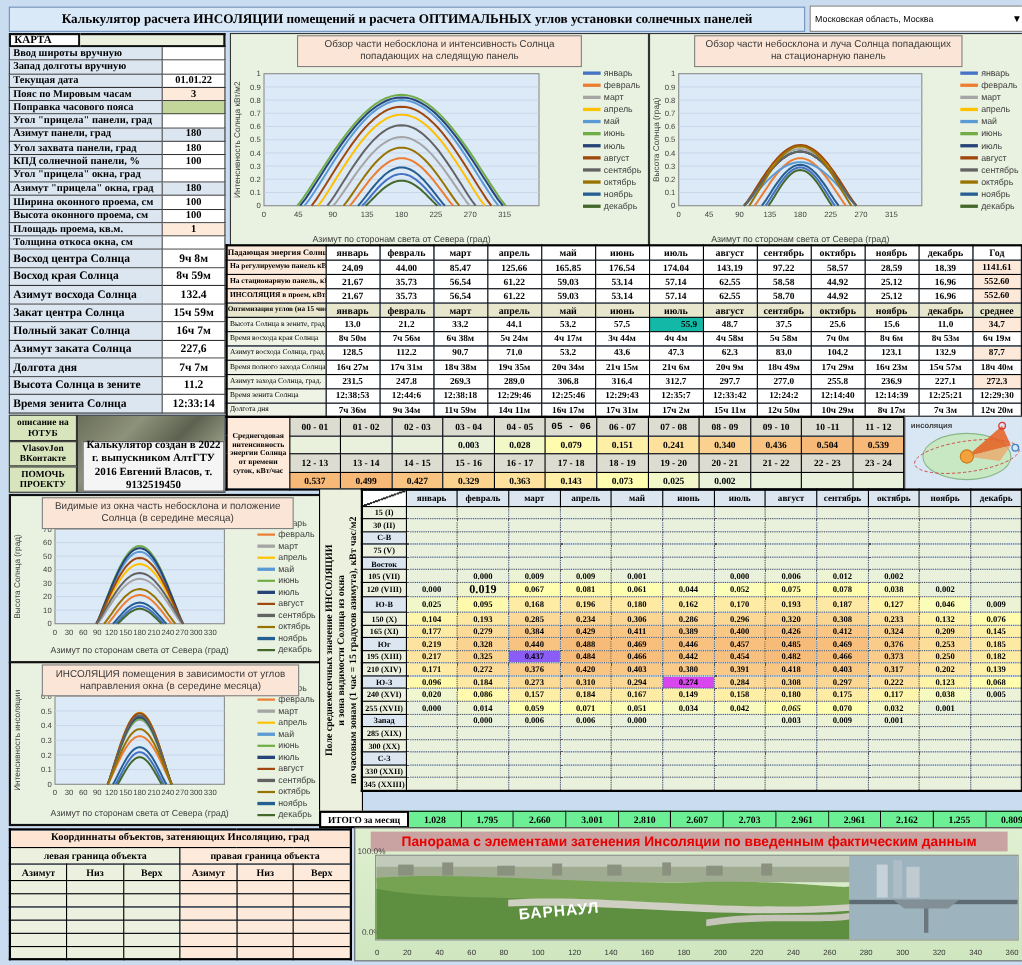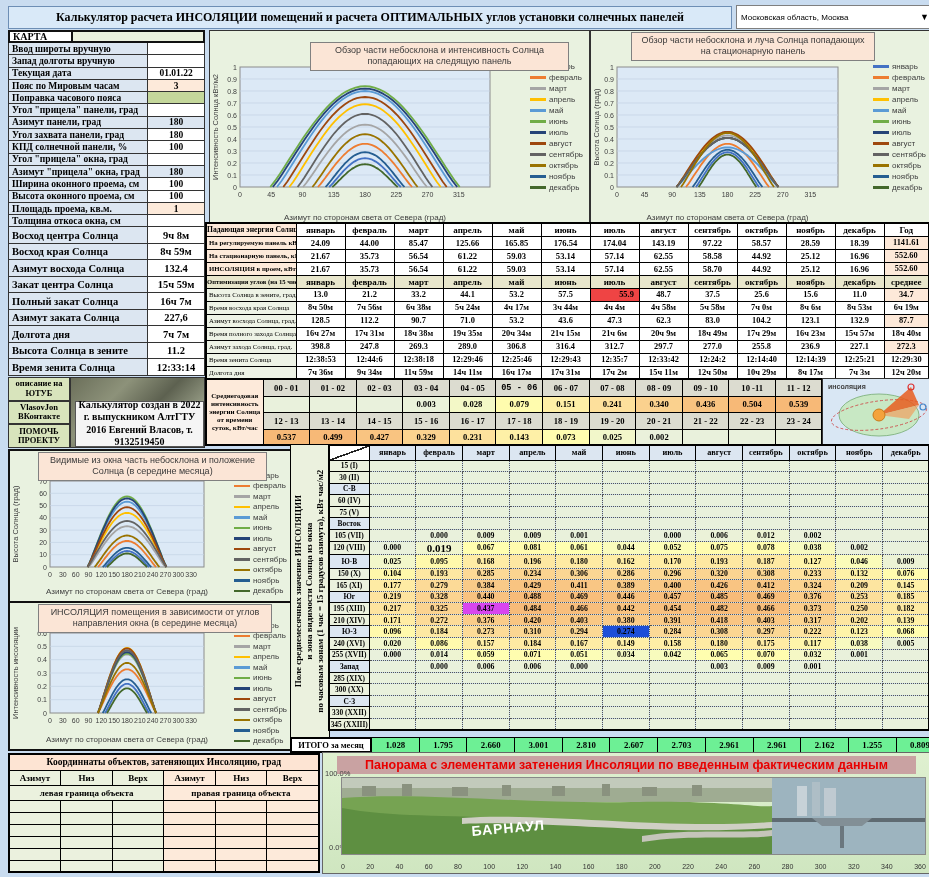--- a/index.html
+++ b/index.html
@@ -169,21 +169,21 @@
     </div>
     <div style="flex:1;position:relative;">
       <div style="position:absolute;inset:0;
         background:linear-gradient(135deg,#6b6f5a 0%,#8d927a 30%,#5d6150 55%,#9aa089 80%,#4f5344 100%);border:1px solid #333;"></div>
       <div id="credit-box" style="position:absolute;left:5px;right:1px;top:24px;bottom:1px;">Калькулятор создан в 2022 г. выпускником АлтГТУ 2016 Евгений Власов, т. 9132519450</div>
     </div>
   </div>
 </div>
 
 <div class="chartbox abs" id="chart1-box" style="left:209px;top:30px;width:379px;height:192px;">
-  <div class="chart-title" style="left:60px;top:11px;width:245px;margin-left:40px;">Обзор части небосклона и интенсивность Солнца попадающих на следящую панель</div>
+  <div class="chart-title" style="left:60px;top:1px;width:245px;">Обзор части небосклона и интенсивность Солнца попадающих на следящую панель</div>
   <svg id="chart1" width="379" height="192">
       <rect x="30" y="36" width="250" height="120" fill="#dce9f6" stroke="#8c8c8c" stroke-width="1"></rect>
       <text class="axis-text" x="27" y="158.5" font-size="7" text-anchor="end">0</text>
       <line x1="30" y1="144" x2="280" y2="144" stroke="#c3d2e4" stroke-width="0.7"></line>
       <text class="axis-text" x="27" y="146.5" font-size="7" text-anchor="end">0.1</text>
       <line x1="30" y1="132" x2="280" y2="132" stroke="#c3d2e4" stroke-width="0.7"></line>
       <text class="axis-text" x="27" y="134.5" font-size="7" text-anchor="end">0.2</text>
       <line x1="30" y1="120" x2="280" y2="120" stroke="#c3d2e4" stroke-width="0.7"></line>
       <text class="axis-text" x="27" y="122.5" font-size="7" text-anchor="end">0.3</text>
       <line x1="30" y1="108" x2="280" y2="108" stroke="#c3d2e4" stroke-width="0.7"></line>
@@ -472,21 +472,21 @@
           <td style="background:#e8e6cc;font-size:9px;">среднее</td>
         </tr>
         <tr style="height:13px;">
           <td style="background:#eef3e6;font-size:6.8px;text-align:left;padding-left:2px;font-weight:normal;">Высота Солнца в зените,  град.</td>
           <td style="background:#fff;font-size:8.4px;">13.0</td>
           <td style="background:#fff;font-size:8.4px;">21.2</td>
           <td style="background:#fff;font-size:8.4px;">33.2</td>
           <td style="background:#fff;font-size:8.4px;">44.1</td>
           <td style="background:#fff;font-size:8.4px;">53.2</td>
           <td style="background:#fff;font-size:8.4px;">57.5</td>
-          <td style="background:#ef4444;font-size:8.4px;padding-left:24px;">55.9</td>
+          <td style="background:#14b8a6;font-size:8.4px;padding-left:24px;">55.9</td>
           <td style="background:#fff;font-size:8.4px;">48.7</td>
           <td style="background:#fff;font-size:8.4px;">37.5</td>
           <td style="background:#fff;font-size:8.4px;">25.6</td>
           <td style="background:#fff;font-size:8.4px;">15.6</td>
           <td style="background:#fff;font-size:8.4px;">11.0</td>
           <td style="background:#fde9d9;font-size:8.4px;">34.7</td>
         </tr>
         <tr style="height:13px;">
           <td style="background:#eef3e6;font-size:6.8px;text-align:left;padding-left:2px;font-weight:normal;">Время восхода края Солнца</td>
           <td style="background:#fff;font-size:8.4px;">8ч 50м</td>
@@ -530,21 +530,21 @@
           <td style="background:#fff;font-size:8.4px;">21ч 6м</td>
           <td style="background:#fff;font-size:8.4px;">20ч 9м</td>
           <td style="background:#fff;font-size:8.4px;">18ч 49м</td>
           <td style="background:#fff;font-size:8.4px;">17ч 29м</td>
           <td style="background:#fff;font-size:8.4px;">16ч 23м</td>
           <td style="background:#fff;font-size:8.4px;">15ч 57м</td>
           <td style="background:#fff;font-size:8.4px;">18ч 40м</td>
         </tr>
         <tr style="height:13px;">
           <td style="background:#eef3e6;font-size:6.8px;text-align:left;padding-left:2px;font-weight:normal;">Азимут захода Солнца,  град.</td>
-          <td style="background:#fff;font-size:8.4px;">398.8</td>
+          <td style="background:#fff;font-size:8.4px;">231.5</td>
           <td style="background:#fff;font-size:8.4px;">247.8</td>
           <td style="background:#fff;font-size:8.4px;">269.3</td>
           <td style="background:#fff;font-size:8.4px;">289.0</td>
           <td style="background:#fff;font-size:8.4px;">306.8</td>
           <td style="background:#fff;font-size:8.4px;">316.4</td>
           <td style="background:#fff;font-size:8.4px;">312.7</td>
           <td style="background:#fff;font-size:8.4px;">297.7</td>
           <td style="background:#fff;font-size:8.4px;">277.0</td>
           <td style="background:#fff;font-size:8.4px;">255.8</td>
           <td style="background:#fff;font-size:8.4px;">236.9</td>
@@ -646,21 +646,21 @@
           <td style="background:#dcdcd0;font-size:8.6px;">20 - 21</td>
           <td style="background:#dcdcd0;font-size:8.6px;">21 - 22</td>
           <td style="background:#dcdcd0;font-size:8.6px;">22 - 23</td>
           <td style="background:#dcdcd0;font-size:8.6px;">23 - 24</td>
         </tr>
         <tr style="height:16px;">
           <td style="background:rgb(247,185,119);font-size:8.6px;">0.537</td>
           <td style="background:rgb(247,185,119);font-size:8.6px;">0.499</td>
           <td style="background:rgb(249,196,129);font-size:8.6px;">0.427</td>
           <td style="background:rgb(251,211,143);font-size:8.6px;">0.329</td>
-          <td style="background:rgb(253,225,157);font-size:8.6px;">0.231</td>
+          <td style="background:rgb(253,225,157);font-size:8.6px;">0.363</td>
           <td style="background:rgb(254,240,167);font-size:8.6px;">0.143</td>
           <td style="background:rgb(255,253,175);font-size:8.6px;">0.073</td>
           <td style="background:rgb(242,247,202);font-size:8.6px;">0.025</td>
           <td style="background:rgb(234,241,219);font-size:8.6px;">0.002</td>
           <td style="background:#e9f1dc;font-size:8.6px;"></td>
           <td style="background:#e9f1dc;font-size:8.6px;"></td>
           <td style="background:#e9f1dc;font-size:8.6px;"></td>
         </tr>
       </tbody>
     </table>
@@ -948,35 +948,20 @@
           <td style="background:#e9f1dc;font-size:7.8px;border:1px dotted #555;"></td>
           <td style="background:#e9f1dc;font-size:7.8px;border:1px dotted #555;"></td>
           <td style="background:#e9f1dc;font-size:7.8px;border:1px dotted #555;"></td>
           <td style="background:#e9f1dc;font-size:7.8px;border:1px dotted #555;"></td>
           <td style="background:#e9f1dc;font-size:7.8px;border:1px dotted #555;"></td>
           <td style="background:#e9f1dc;font-size:7.8px;border:1px dotted #555;"></td>
           <td style="background:#e9f1dc;font-size:7.8px;border:1px dotted #555;"></td>
           <td style="background:#e9f1dc;font-size:7.8px;border:1px dotted #555;"></td>
         </tr>
         <tr style="height:11.58px;">
-          <td style="background:#ebf1de;font-size:7.4px;">60 (IV)</td>
-          <td style="background:#e9f1dc;font-size:7.8px;border:1px dotted #555;"></td>
-          <td style="background:#e9f1dc;font-size:7.8px;border:1px dotted #555;"></td>
-          <td style="background:#e9f1dc;font-size:7.8px;border:1px dotted #555;"></td>
-          <td style="background:#e9f1dc;font-size:7.8px;border:1px dotted #555;"></td>
-          <td style="background:#e9f1dc;font-size:7.8px;border:1px dotted #555;"></td>
-          <td style="background:#e9f1dc;font-size:7.8px;border:1px dotted #555;"></td>
-          <td style="background:#e9f1dc;font-size:7.8px;border:1px dotted #555;"></td>
-          <td style="background:#e9f1dc;font-size:7.8px;border:1px dotted #555;"></td>
-          <td style="background:#e9f1dc;font-size:7.8px;border:1px dotted #555;"></td>
-          <td style="background:#e9f1dc;font-size:7.8px;border:1px dotted #555;"></td>
-          <td style="background:#e9f1dc;font-size:7.8px;border:1px dotted #555;"></td>
-          <td style="background:#e9f1dc;font-size:7.8px;border:1px dotted #555;"></td>
-        </tr>
-        <tr style="height:11.58px;">
           <td style="background:#ebf1de;font-size:7.4px;">75 (V)</td>
           <td style="background:#e9f1dc;font-size:7.8px;border:1px dotted #555;"></td>
           <td style="background:#e9f1dc;font-size:7.8px;border:1px dotted #555;"></td>
           <td style="background:#e9f1dc;font-size:7.8px;border:1px dotted #555;"></td>
           <td style="background:#e9f1dc;font-size:7.8px;border:1px dotted #555;"></td>
           <td style="background:#e9f1dc;font-size:7.8px;border:1px dotted #555;"></td>
           <td style="background:#e9f1dc;font-size:7.8px;border:1px dotted #555;"></td>
           <td style="background:#e9f1dc;font-size:7.8px;border:1px dotted #555;"></td>
           <td style="background:#e9f1dc;font-size:7.8px;border:1px dotted #555;"></td>
           <td style="background:#e9f1dc;font-size:7.8px;border:1px dotted #555;"></td>
@@ -1086,21 +1071,21 @@
           <td style="background:rgb(247,187,121);font-size:7.8px;border:1px dotted #555;">0.485</td>
           <td style="background:rgb(248,190,123);font-size:7.8px;border:1px dotted #555;">0.469</td>
           <td style="background:rgb(250,204,137);font-size:7.8px;border:1px dotted #555;">0.376</td>
           <td style="background:rgb(252,222,154);font-size:7.8px;border:1px dotted #555;">0.253</td>
           <td style="background:rgb(253,233,163);font-size:7.8px;border:1px dotted #555;">0.185</td>
         </tr>
         <tr style="height:11.58px;">
           <td style="background:#ebf1de;font-size:7.4px;">195 (XIII)</td>
           <td style="background:rgb(253,228,159);font-size:7.8px;border:1px dotted #555;">0.217</td>
           <td style="background:rgb(251,211,144);font-size:7.8px;border:1px dotted #555;">0.325</td>
-          <td style="background:#d946ef;font-size:7.8px;border:1px dotted #555;">0.437</td>
+          <td style="background:#8b5cf6;font-size:7.8px;border:1px dotted #555;">0.437</td>
           <td style="background:rgb(247,187,121);font-size:7.8px;border:1px dotted #555;">0.484</td>
           <td style="background:rgb(248,190,124);font-size:7.8px;border:1px dotted #555;">0.466</td>
           <td style="background:rgb(248,194,127);font-size:7.8px;border:1px dotted #555;">0.442</td>
           <td style="background:rgb(248,192,126);font-size:7.8px;border:1px dotted #555;">0.454</td>
           <td style="background:rgb(247,188,122);font-size:7.8px;border:1px dotted #555;">0.482</td>
           <td style="background:rgb(248,190,124);font-size:7.8px;border:1px dotted #555;">0.466</td>
           <td style="background:rgb(250,204,137);font-size:7.8px;border:1px dotted #555;">0.373</td>
           <td style="background:rgb(252,223,155);font-size:7.8px;border:1px dotted #555;">0.250</td>
           <td style="background:rgb(253,234,163);font-size:7.8px;border:1px dotted #555;">0.182</td>
         </tr>
@@ -1119,21 +1104,21 @@
           <td style="background:rgb(253,230,161);font-size:7.8px;border:1px dotted #555;">0.202</td>
           <td style="background:rgb(254,241,168);font-size:7.8px;border:1px dotted #555;">0.139</td>
         </tr>
         <tr style="height:11.58px;">
           <td style="background:#dce6f1;font-size:7.4px;">Ю-З</td>
           <td style="background:rgb(255,249,172);font-size:7.8px;border:1px dotted #555;">0.096</td>
           <td style="background:rgb(253,233,163);font-size:7.8px;border:1px dotted #555;">0.184</td>
           <td style="background:rgb(252,219,151);font-size:7.8px;border:1px dotted #555;">0.273</td>
           <td style="background:rgb(251,214,146);font-size:7.8px;border:1px dotted #555;">0.310</td>
           <td style="background:rgb(251,216,148);font-size:7.8px;border:1px dotted #555;">0.294</td>
-          <td style="background:#1d4ed8;font-size:7.8px;border:1px dotted #555;">0.274</td>
+          <td style="background:#d946ef;font-size:7.8px;border:1px dotted #555;">0.274</td>
           <td style="background:rgb(252,217,150);font-size:7.8px;border:1px dotted #555;">0.284</td>
           <td style="background:rgb(251,214,146);font-size:7.8px;border:1px dotted #555;">0.308</td>
           <td style="background:rgb(251,215,148);font-size:7.8px;border:1px dotted #555;">0.297</td>
           <td style="background:rgb(253,227,159);font-size:7.8px;border:1px dotted #555;">0.222</td>
           <td style="background:rgb(254,244,169);font-size:7.8px;border:1px dotted #555;">0.123</td>
           <td style="background:rgb(255,254,175);font-size:7.8px;border:1px dotted #555;">0.068</td>
         </tr>
         <tr style="height:11.58px;">
           <td style="background:#ebf1de;font-size:7.4px;">240 (XVI)</td>
           <td style="background:rgb(240,246,205);font-size:7.8px;border:1px dotted #555;">0.020</td>
@@ -1151,21 +1136,21 @@
         </tr>
         <tr style="height:11.58px;">
           <td style="background:#ebf1de;font-size:7.4px;">255 (XVII)</td>
           <td style="background:rgb(233,241,220);font-size:7.8px;border:1px dotted #555;">0.000</td>
           <td style="background:rgb(238,244,210);font-size:7.8px;border:1px dotted #555;">0.014</td>
           <td style="background:rgb(255,255,177);font-size:7.8px;border:1px dotted #555;">0.059</td>
           <td style="background:rgb(255,253,175);font-size:7.8px;border:1px dotted #555;">0.071</td>
           <td style="background:rgb(252,253,183);font-size:7.8px;border:1px dotted #555;">0.051</td>
           <td style="background:rgb(245,249,195);font-size:7.8px;border:1px dotted #555;">0.034</td>
           <td style="background:rgb(248,251,189);font-size:7.8px;border:1px dotted #555;">0.042</td>
-          <td style="background:rgb(255,254,175);font-size:7.8px;border:1px dotted #555;">0.065</td>
+          <td style="background:rgb(255,254,175);font-size:7.8px;border:1px dotted #555;font-style:italic;">0.065</td>
           <td style="background:rgb(255,253,175);font-size:7.8px;border:1px dotted #555;">0.070</td>
           <td style="background:rgb(245,248,197);font-size:7.8px;border:1px dotted #555;">0.032</td>
           <td style="background:rgb(233,241,219);font-size:7.8px;border:1px dotted #555;">0.001</td>
           <td style="background:#e9f1dc;font-size:7.8px;border:1px dotted #555;"></td>
         </tr>
         <tr style="height:11.58px;">
           <td style="background:#dce6f1;font-size:7.4px;">Запад</td>
           <td style="background:#e9f1dc;font-size:7.8px;border:1px dotted #555;"></td>
           <td style="background:rgb(233,241,220);font-size:7.8px;border:1px dotted #555;">0.000</td>
           <td style="background:rgb(235,242,216);font-size:7.8px;border:1px dotted #555;">0.006</td>
@@ -1283,30 +1268,30 @@
         <col style="width:51.6px">
         <col style="width:51.6px">
         <col style="width:51.6px">
         <col style="width:51.6px">
       </colgroup>
       <tbody>
         <tr style="height:16px;">
           <td colspan="6" style="background:#fde4d3;font-size:9.5px;">Координнаты объектов, затеняющих Инсоляцию, град</td>
         </tr>
         <tr style="height:15px;">
+          <td colspan="3" style="background:#ebf1de;font-size:9px;">левая граница объекта</td>
+          <td colspan="3" style="background:#fdeada;font-size:9px;">правая граница объекта</td>
+        </tr>
+        <tr style="height:15px;">
           <td style="background:#ebf1de;font-size:9px;">Азимут</td>
           <td style="background:#ebf1de;font-size:9px;">Низ</td>
           <td style="background:#ebf1de;font-size:9px;">Верх</td>
           <td style="background:#fdeada;font-size:9px;">Азимут</td>
           <td style="background:#fdeada;font-size:9px;">Низ</td>
           <td style="background:#fdeada;font-size:9px;">Верх</td>
-        </tr>
-        <tr style="height:15px;">
-          <td colspan="3" style="background:#ebf1de;font-size:9px;">левая граница объекта</td>
-          <td colspan="3" style="background:#fdeada;font-size:9px;">правая граница объекта</td>
         </tr>
         <tr style="height:12px;">
           <td style="background:#ebf1de;"></td>
           <td style="background:#ebf1de;"></td>
           <td style="background:#ebf1de;"></td>
           <td style="background:#fdeada;"></td>
           <td style="background:#fdeada;"></td>
           <td style="background:#fdeada;"></td>
         </tr>
         <tr style="height:12px;">

